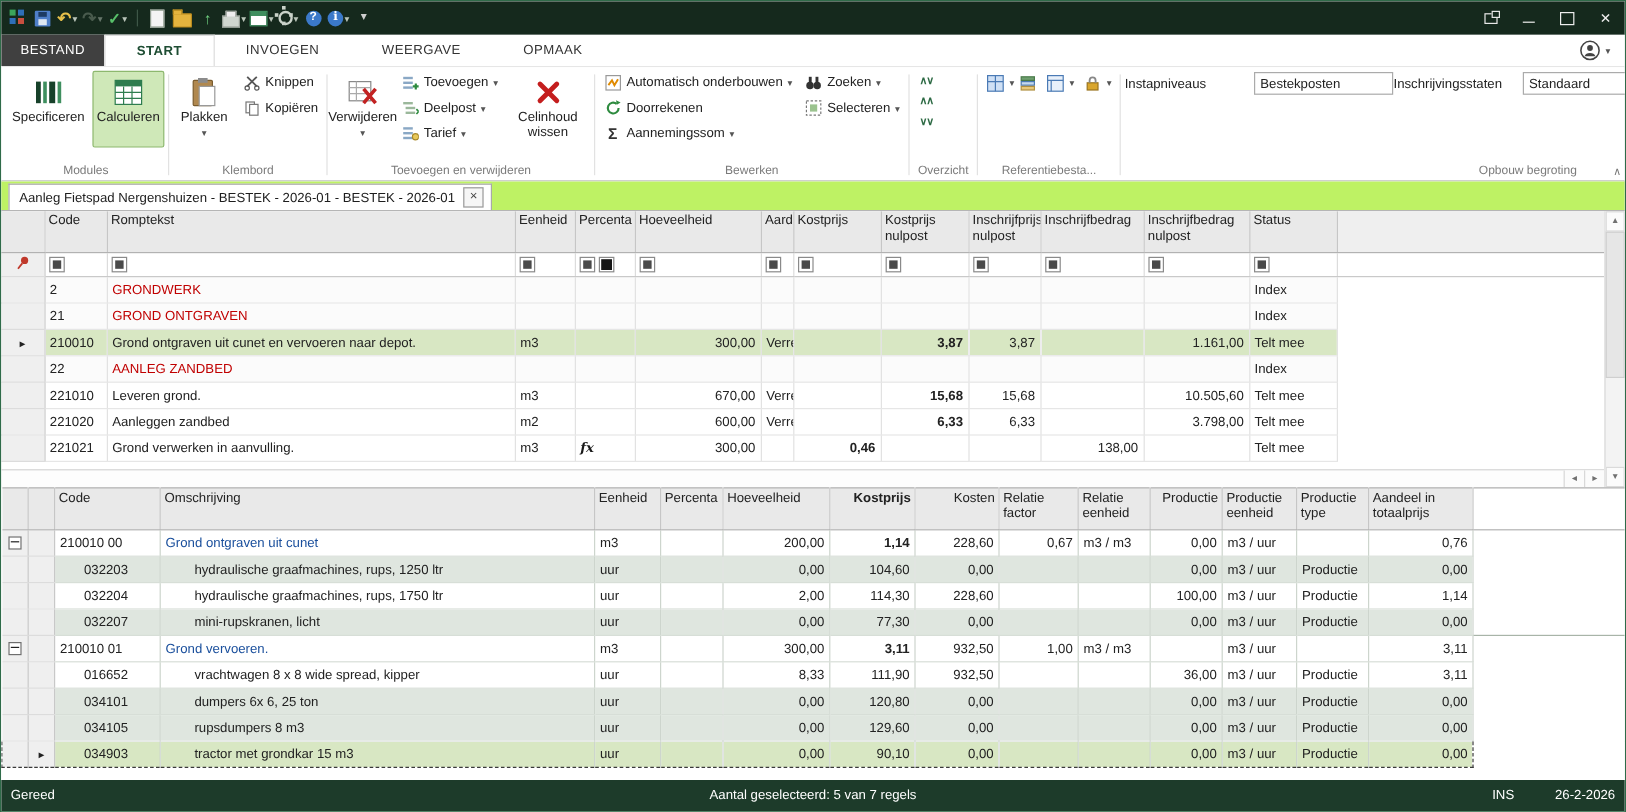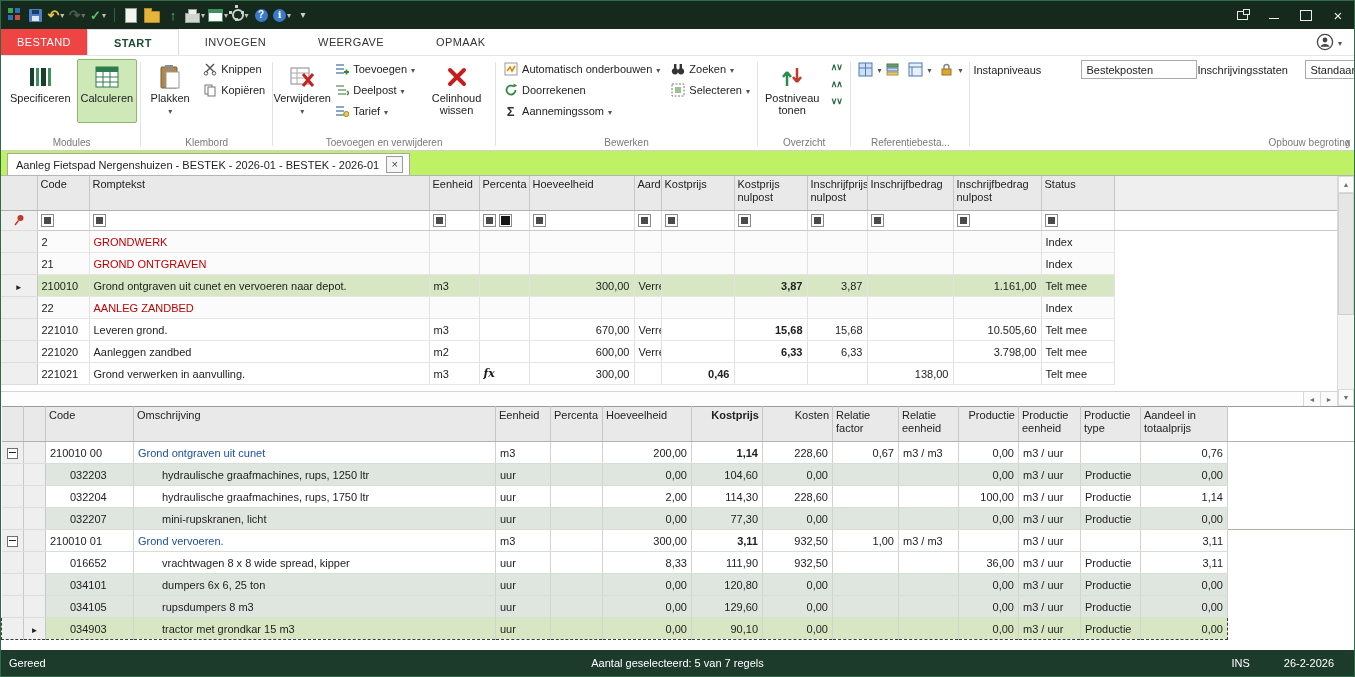--- a/index.html
+++ b/index.html
@@ -40,21 +40,21 @@
   .wi-pop{width:9px;height:7px;border:1px solid #e8e8e8;position:relative;display:inline-block;}
   .wi-pop::after{content:"";position:absolute;top:-3px;right:-3px;width:5px;height:4px;border:1px solid #e8e8e8;background:#15291d;}
   .wi-min{width:10px;height:1px;background:#eee;display:inline-block;margin-top:6px;}
   .wi-max{width:10px;height:9px;border:1px solid #eee;display:inline-block;}
   .wi-x{color:#eee;font-size:15px;line-height:1;}
   .wi-x::before{content:"×";}
 
   
   .menubar{height:26px;background:#fff;display:flex;align-items:stretch;flex:none;border-bottom:1px solid #e6e6e6;}
   .mtab{padding:0 26px;display:flex;align-items:center;font-size:11px;letter-spacing:.4px;color:#333;}
-  .mtab.file{background:#ef4444;color:#fff;padding:0 16px;}
+  .mtab.file{background:#404040;color:#fff;padding:0 16px;}
   .mtab.active{color:#1e4d33;font-weight:bold;background:#fff;border:1px solid #dcdcdc;border-bottom:none;}
   .account{margin-left:auto;display:flex;align-items:center;gap:4px;padding:0 12px;}
 
   
   .ribbon{height:92px;background:#fff;border-bottom:1px solid #d0d0d0;display:flex;align-items:stretch;padding:2px 14px 0 2px;flex:none;position:relative;}
   .rgroup{display:flex;flex-direction:column;padding:1px 3px;position:relative;}
   .rbody{flex:1;display:flex;align-items:flex-start;gap:2px;}
   .rbody.vcol{gap:0;}
   .glabel{text-align:center;font-size:10px;color:#7a7a7a;padding:2px 4px 1px;white-space:nowrap;}
   .gsep{width:1px;background:#e2e2e2;margin:4px 0;flex:none;}
@@ -136,21 +136,21 @@
   .varr.down::before{content:"▼";}
   .vthumb{height:120px;background:#e6e6e6;border:1px solid #cfcfcf;flex:none;}
   .vtrack{flex:1;}
   .lowerpane{flex:1;display:flex;flex-direction:column;background:#fff;overflow:hidden;}
   .lowerfill{flex:1;background:#fff;}
 
   
   .statusbar{height:26px;background:#1d3b2a;color:#fff;display:flex;align-items:center;font-size:11px;position:relative;flex:none;}
   .sb-left{padding-left:8px;z-index:1;}
   .sb-center{position:absolute;left:0;right:0;text-align:center;}
-  .sb-right{margin-left:auto;display:flex;gap:34px;padding-right:20px;z-index:1;}
+  .sb-right{margin-left:auto;display:flex;gap:34px;padding-right:8px;z-index:1;}
 </style>
 </head>
 <body>
 
 <div class="window">
 
   <div class="titlebar">
     <div class="qat">
         <span class="qbtn">
           <span class="qi qi-app-logo"></span>
@@ -426,29 +426,20 @@
             <span class="dda"></span>
           </div>
         </div>
       </div>
       <div class="glabel">Bewerken</div>
     </div>
     <div class="gsep"></div>
 
     <div class="rgroup">
       <div class="rbody">
-        <div class="bigbtn">
-          <span class="bicon">
-            <svg width="26" height="26">
-                <path d="M8 22 V8 M8 8 l-4 5 M8 8 l4 5" stroke="#2e8b4f" stroke-width="2.5" fill="none"></path>
-                <path d="M18 4 V18 M18 18 l-4 -5 M18 18 l4 -5" stroke="#c0392b" stroke-width="2.5" fill="none"></path>
-              </svg>
-          </span>
-          <span class="blabel">Postniveau tonen</span>
-        </div>
         <div class="smallcol">
           <div class="chevbtn">
               <span>∧∨</span>
             </div>
           <div class="chevbtn">
               <span>∧∧</span>
             </div>
           <div class="chevbtn">
               <span>∨∨</span>
             </div>

